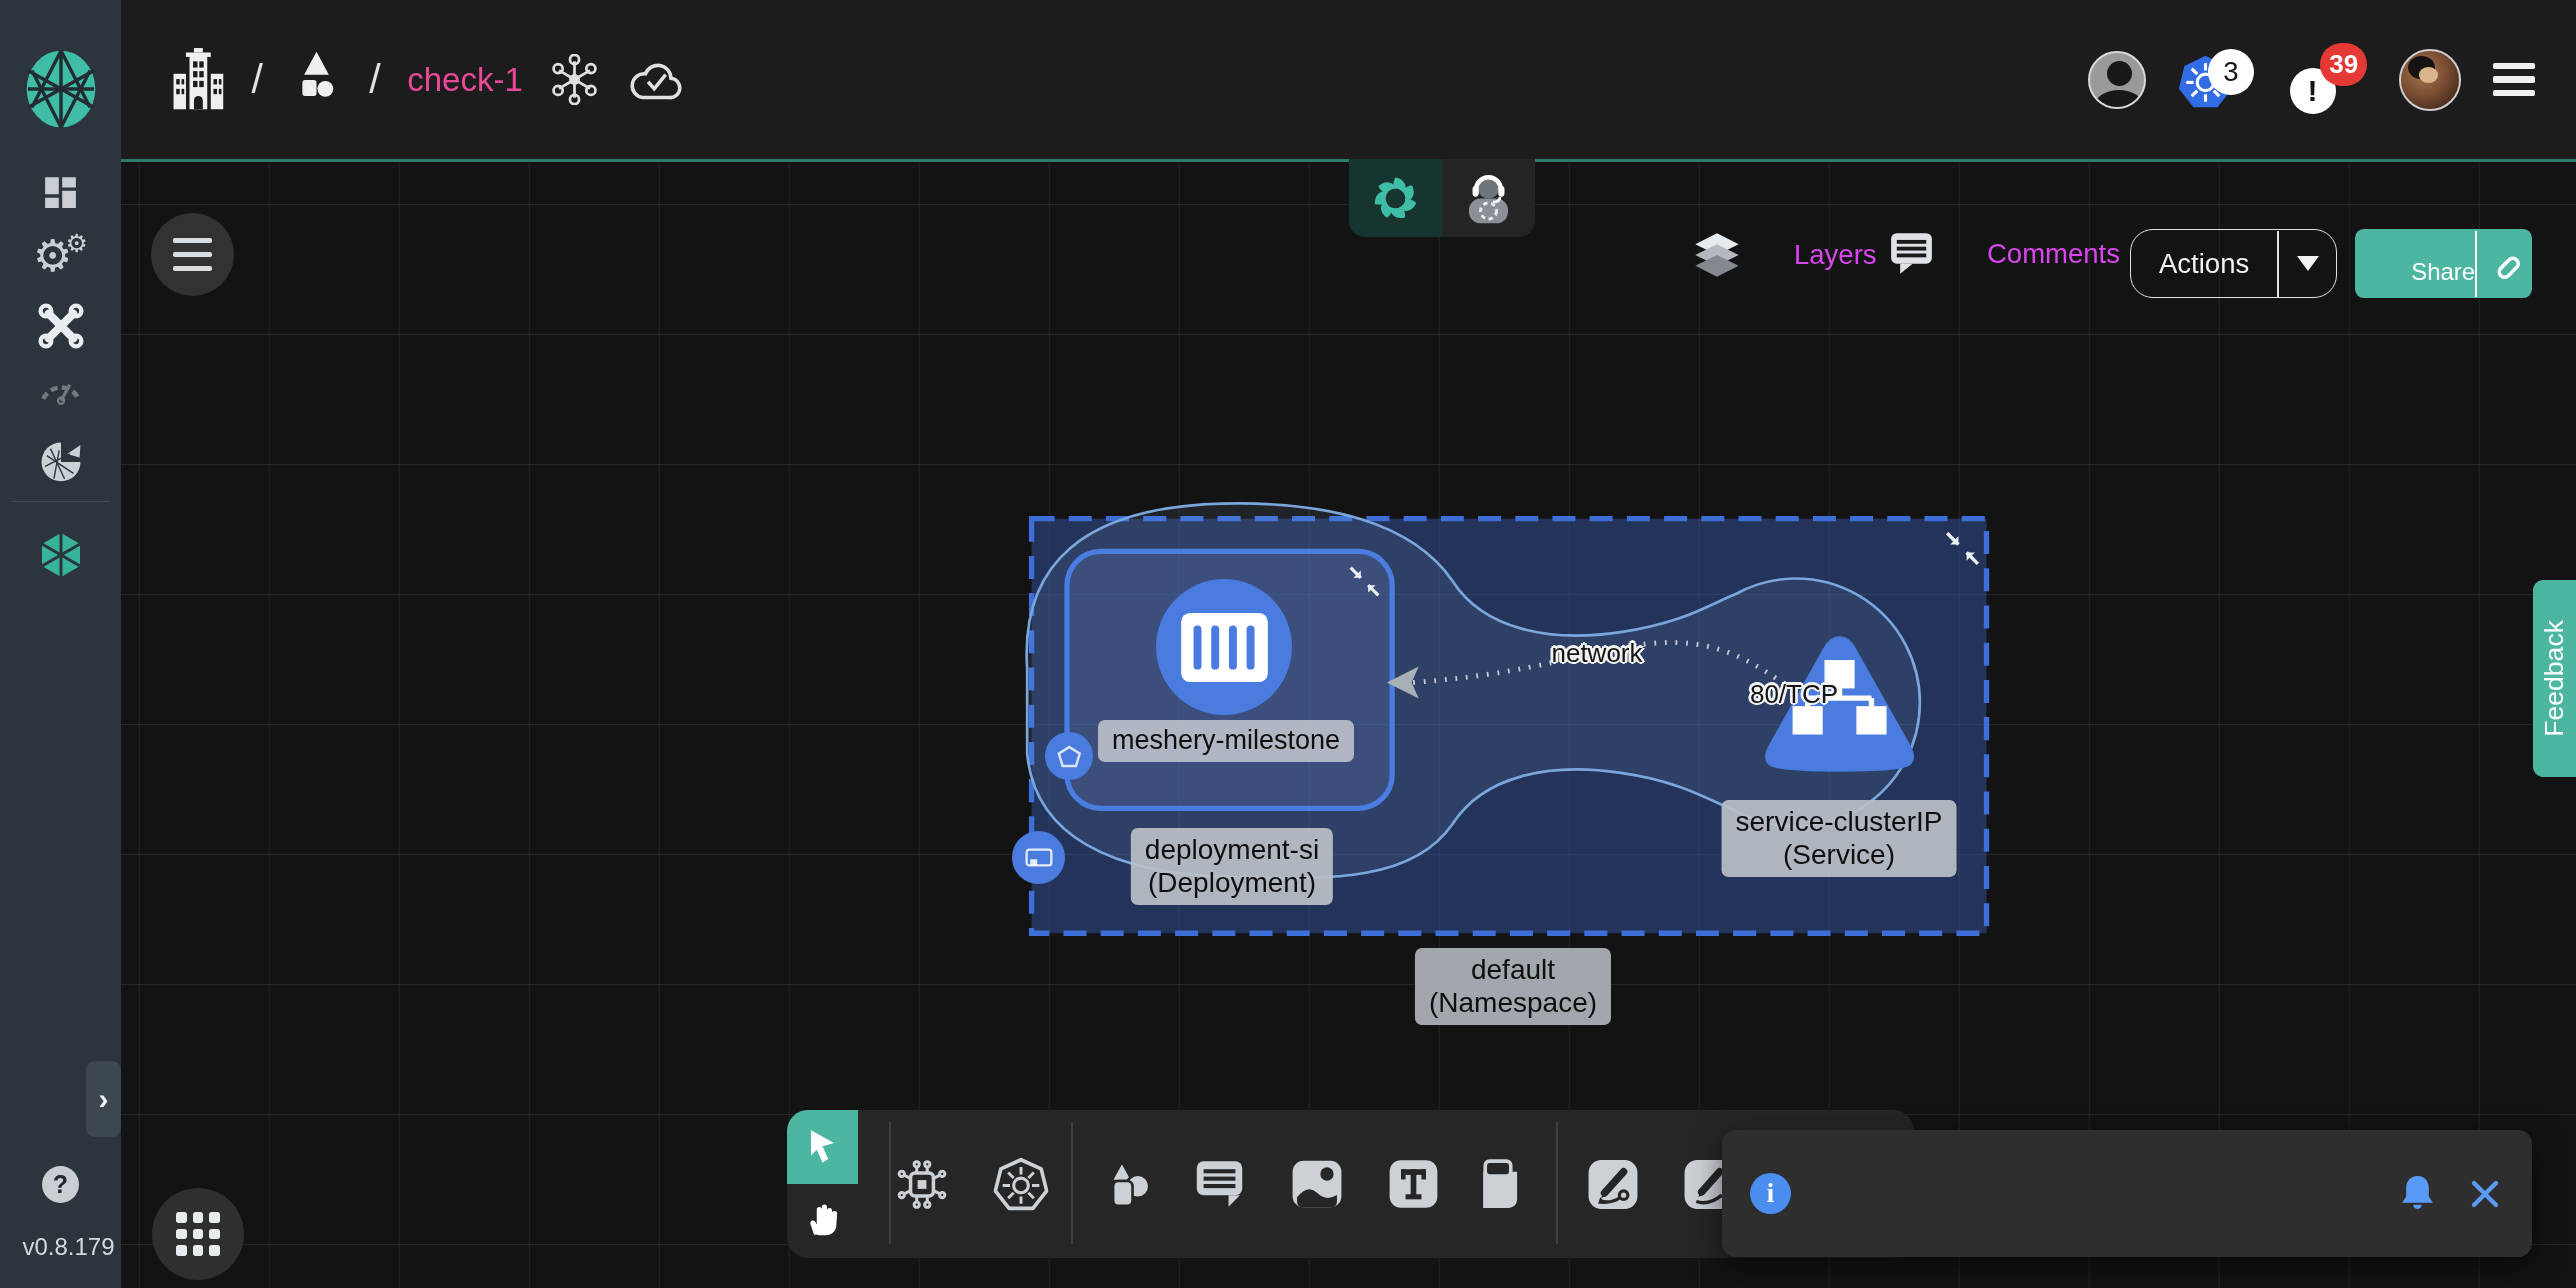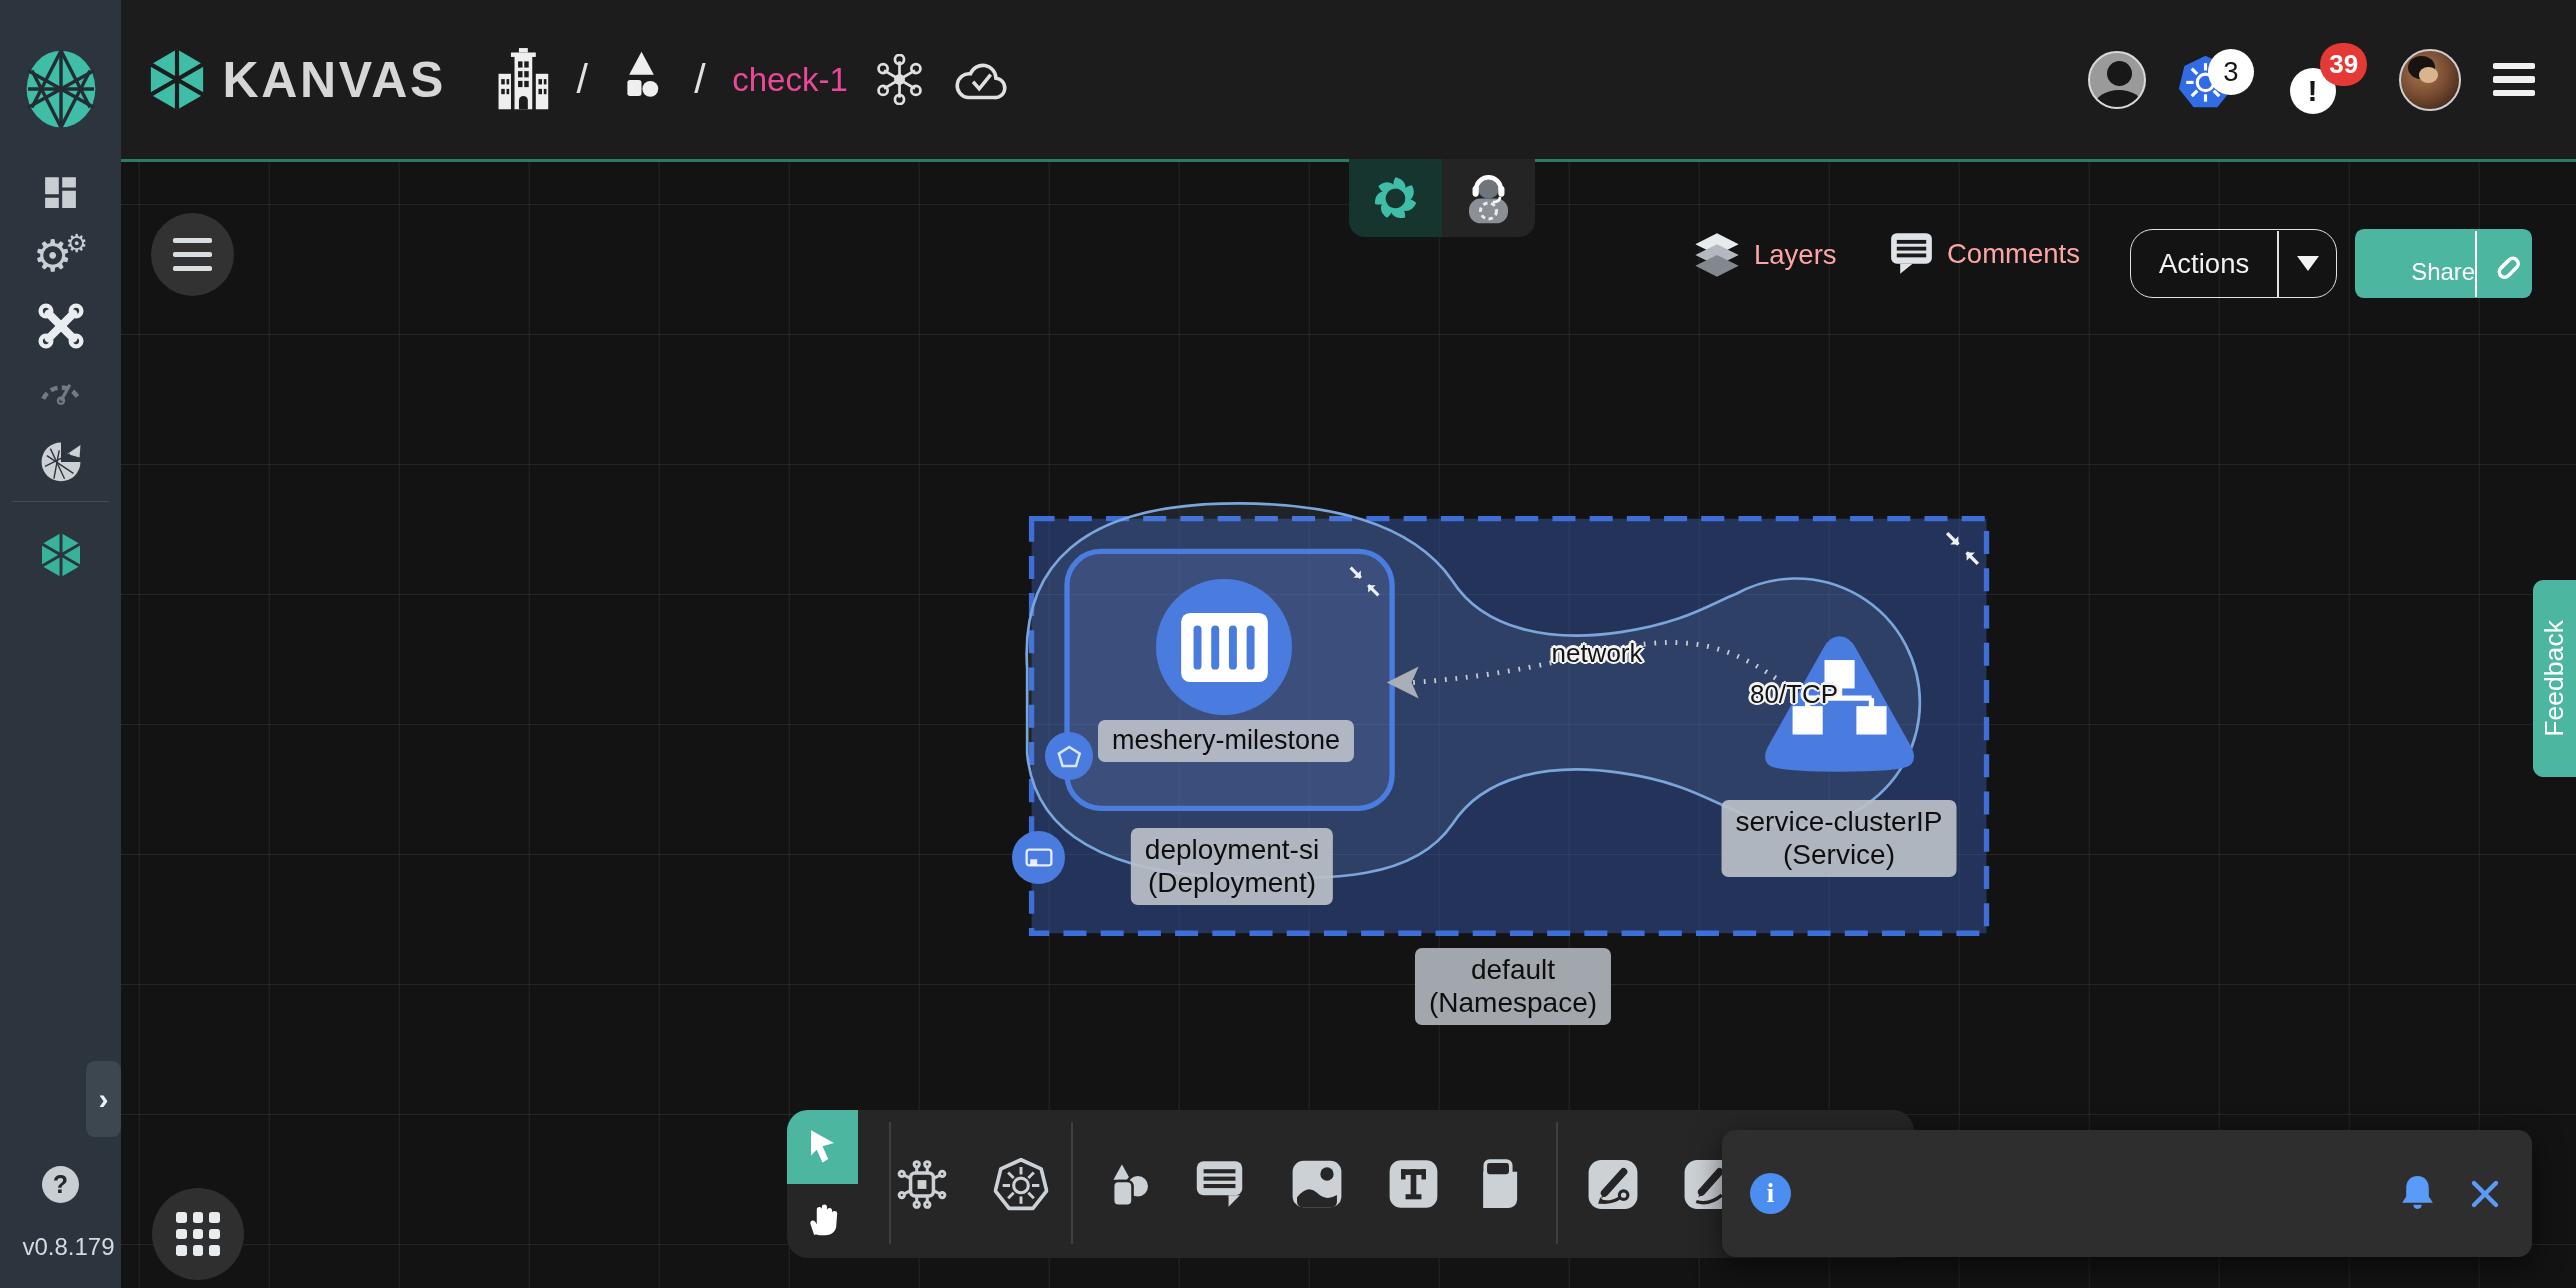--- a/index.html
+++ b/index.html
@@ -41,21 +41,21 @@
   .side-ic { position:absolute; left:0; width:121px; display:flex; justify-content:center; }
   .gear-glyph { color:#c9ced3; font-family:"DejaVu Sans", sans-serif; line-height:1; }
   #side-divider { left:12.4px; top:501px; width:97px; height:0.9px; background:rgba(255,255,255,0.12); position:absolute; }
   #expand-tab { left:86px; top:1061px; width:35px; height:76px; background:#3d4750; border-radius:8.9px;
     display:flex; align-items:center; justify-content:center; color:#eef1f3; font-size:30px; font-weight:700; }
   #help-btn { left:42px; top:1166px; width:37px; height:37px; border-radius:50%; background:#c9ced3; color:#22282d;
     display:flex; align-items:center; justify-content:center; font-size:25px; font-weight:700; }
   #version { left:0; top:1233px; width:137px; text-align:center; color:#d6dadd; font-size:24px; }
 
   
-  .ctl-label { color:#fca5a5; font-size:27.5px; }
+  .ctl-label { color:#d946ef; font-size:27.5px;margin-left:40px; }
   #actions-btn { left:2130px; top:229px; width:207px; height:69px; border:1.8px solid #dfe3e6; border-radius:23px;
     display:flex; align-items:center; color:#f0f2f4; }
   #share-btn { left:2355px; top:229px; width:177px; height:69px; background:#4db6a0; border-radius:8.9px;
     display:flex; align-items:center; color:#ffffff; }
   .caret-down { width:0; height:0; border-left:11.5px solid transparent; border-right:11.5px solid transparent; border-top:15px solid #f0f2f4; }
 
   
   #env-group { left:1349px; top:159px; width:186px; height:78px; display:flex; border-radius:0 0 16px 16px; overflow:hidden; z-index:6; }
   #env-operator { width:93px; height:100%; background:#17352f; display:flex; align-items:center; justify-content:center; }
   #env-support { width:93px; height:100%; background:#242424; display:flex; align-items:center; justify-content:center; }
@@ -265,34 +265,20 @@
   <div id="expand-tab" class="abs">
     <span>›</span>
   </div>
   <div id="help-btn" class="abs">
     <span>?</span>
   </div>
   <div id="version" class="abs">v0.8.179</div>
 </div>
 
 <div id="header" class="abs">
-  <div style="display:flex;align-items:center;margin-left:23px;">
-    <svg width="66" height="67" viewBox="0 0 48 48">
-      <polygon points="24,2 43,13 43,35 24,46 5,35 5,13" fill="#3fbda7"></polygon>
-      <g stroke="#1c1c1c" stroke-width="3">
-        <line x1="24" y1="24" x2="24" y2="2"></line>
-          <line x1="24" y1="24" x2="43" y2="13"></line>
-        <line x1="24" y1="24" x2="43" y2="35"></line>
-          <line x1="24" y1="24" x2="24" y2="46"></line>
-        <line x1="24" y1="24" x2="5" y2="35"></line>
-          <line x1="24" y1="24" x2="5" y2="13"></line>
-      </g>
-    </svg>
-    <span class="logo-text" style="margin-left:12.4px;">KANVAS</span>
-  </div>
 
   <div style="display:flex;align-items:center;margin-left:49px;gap:26.6px;">
     <svg width="55" height="66" viewBox="0 0 62 74">
       <rect x="22" y="10" width="20" height="60" fill="#efefef"></rect>
       <rect x="18" y="6" width="28" height="5" fill="#efefef"></rect>
       <rect x="27" y="1" width="10" height="5" fill="#efefef"></rect>
       <rect x="4" y="30" width="14" height="40" fill="#efefef"></rect>
       <rect x="46" y="30" width="14" height="40" fill="#efefef"></rect>
       <g fill="#1c1c1c">
         <rect x="26" y="16" width="5" height="7"></rect>

